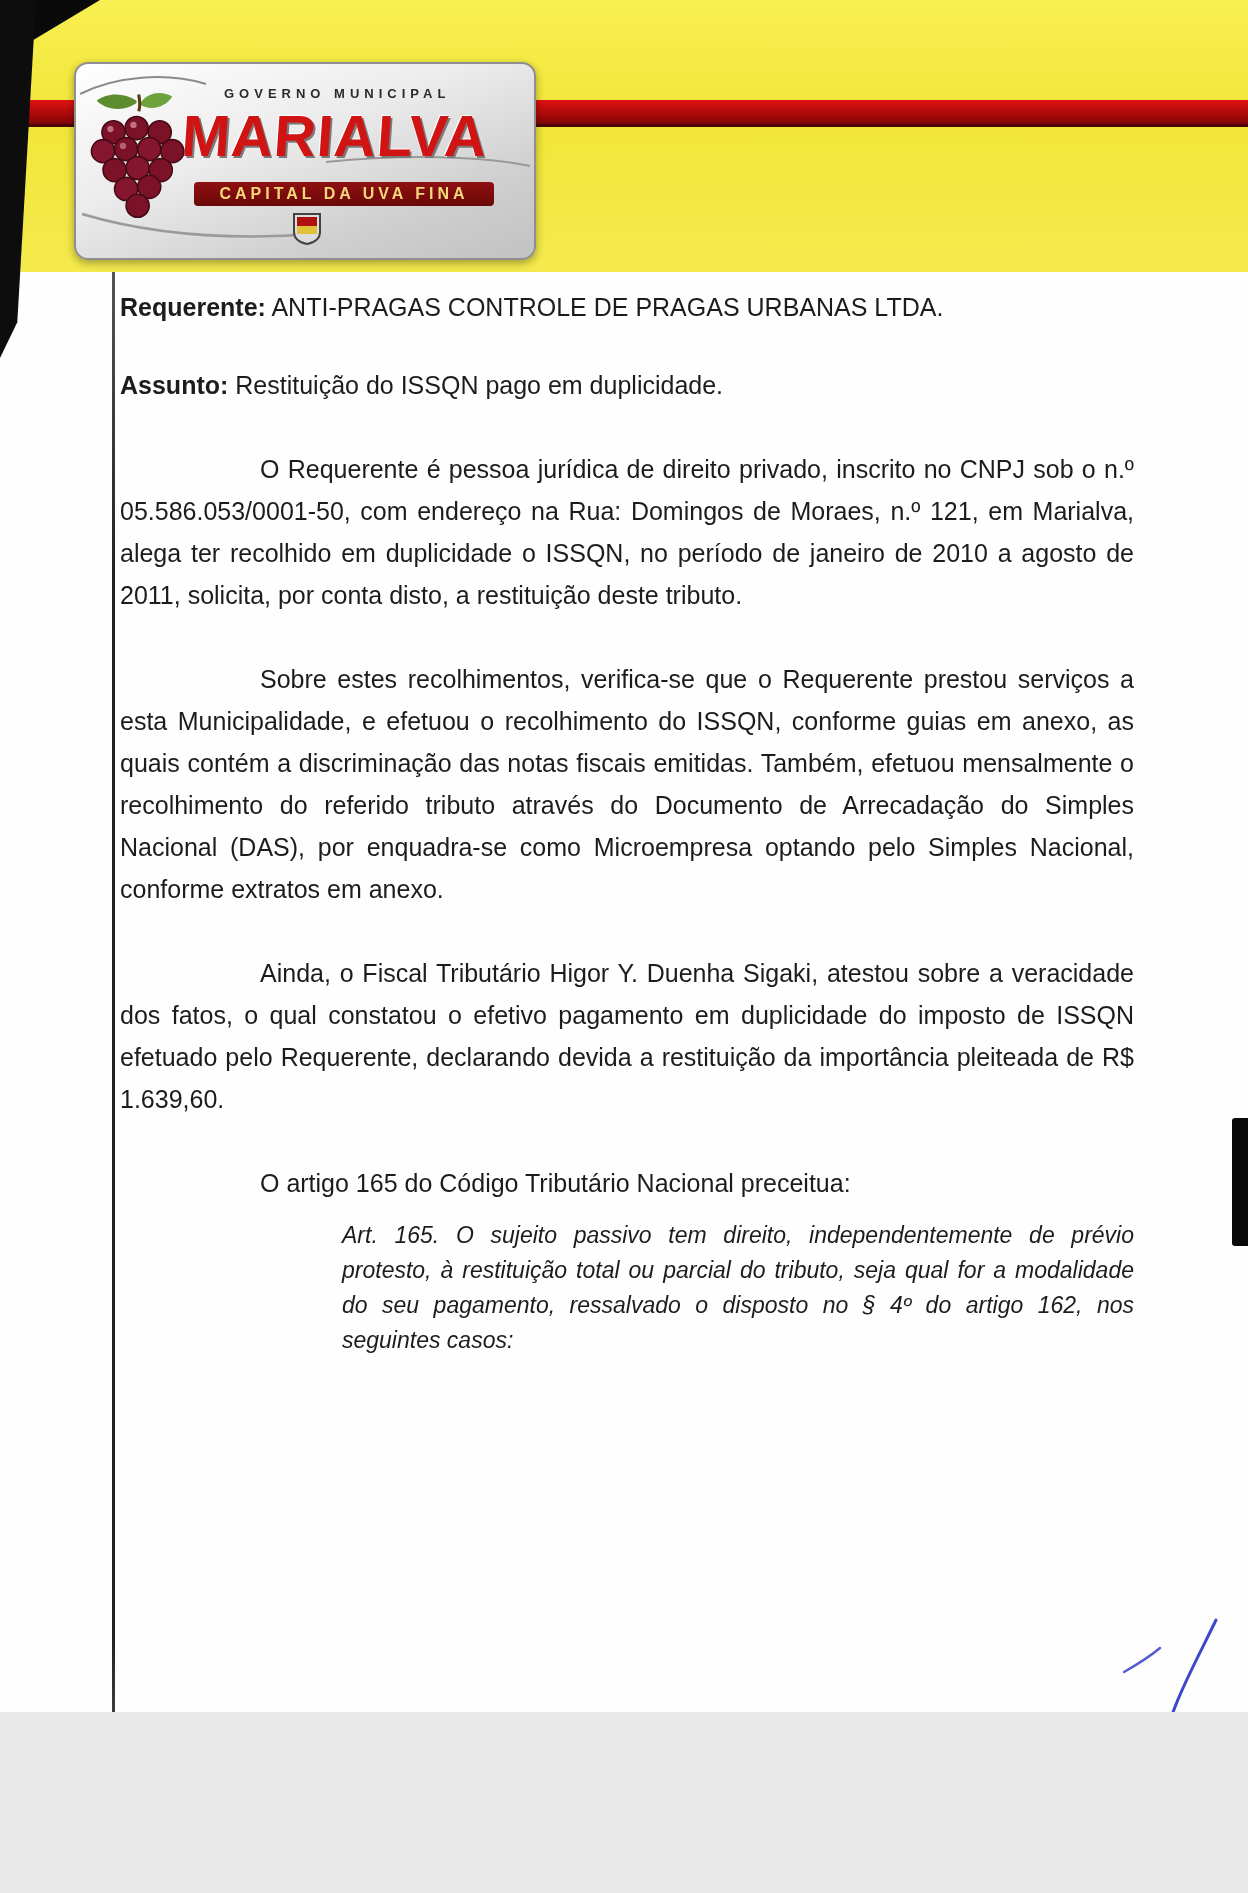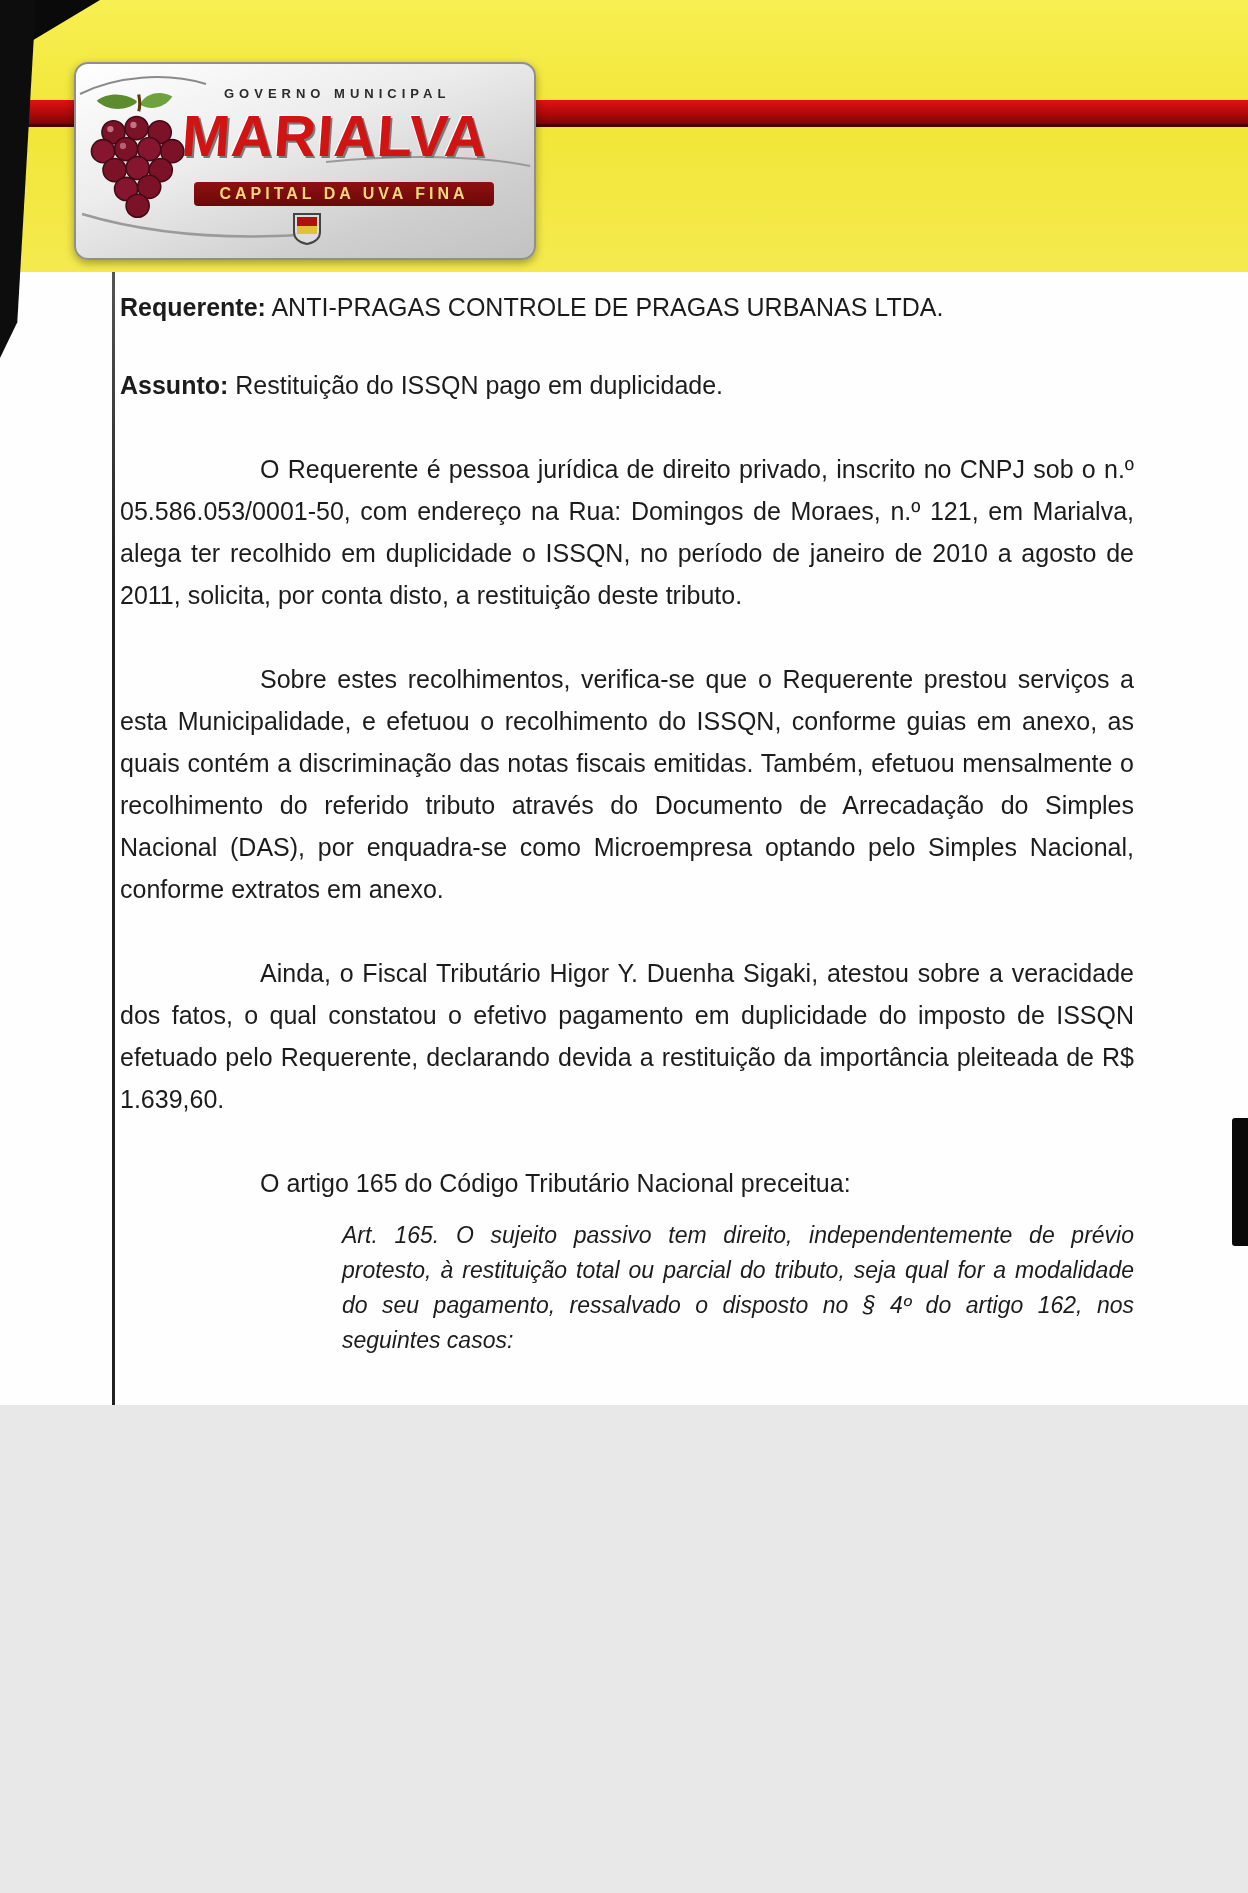--- a/index.html
+++ b/index.html
@@ -1,18 +1,18 @@
 <!DOCTYPE html>
 <html><head>
 <meta charset="utf-8">
 <style>
   html, body { margin:0; padding:0; }
   body { font-family:"Liberation Sans", sans-serif; background:#e8e8e8; }
   .scan {
-    position:relative; width:1248px; height:1405px;
+    position:relative; width:1248px; height:1712px;
     background:#fefefe; overflow:hidden; margin:0 auto;
   }
 
   
   .top-band {
     position:absolute; left:0; top:0; width:1248px; height:272px;
     background:linear-gradient(180deg,#f8ef52 0%, #f1e637 45%, #f4ea4e 100%);
     z-index:1;
   }
   .red-stripe {

